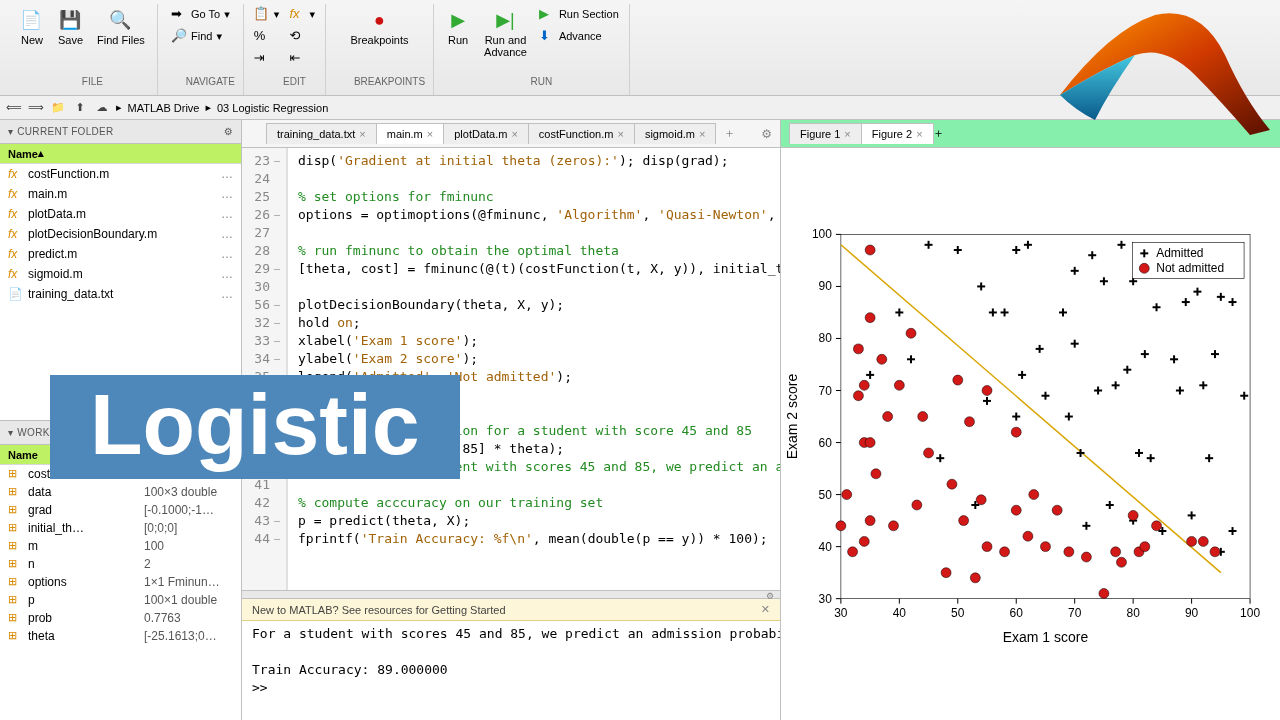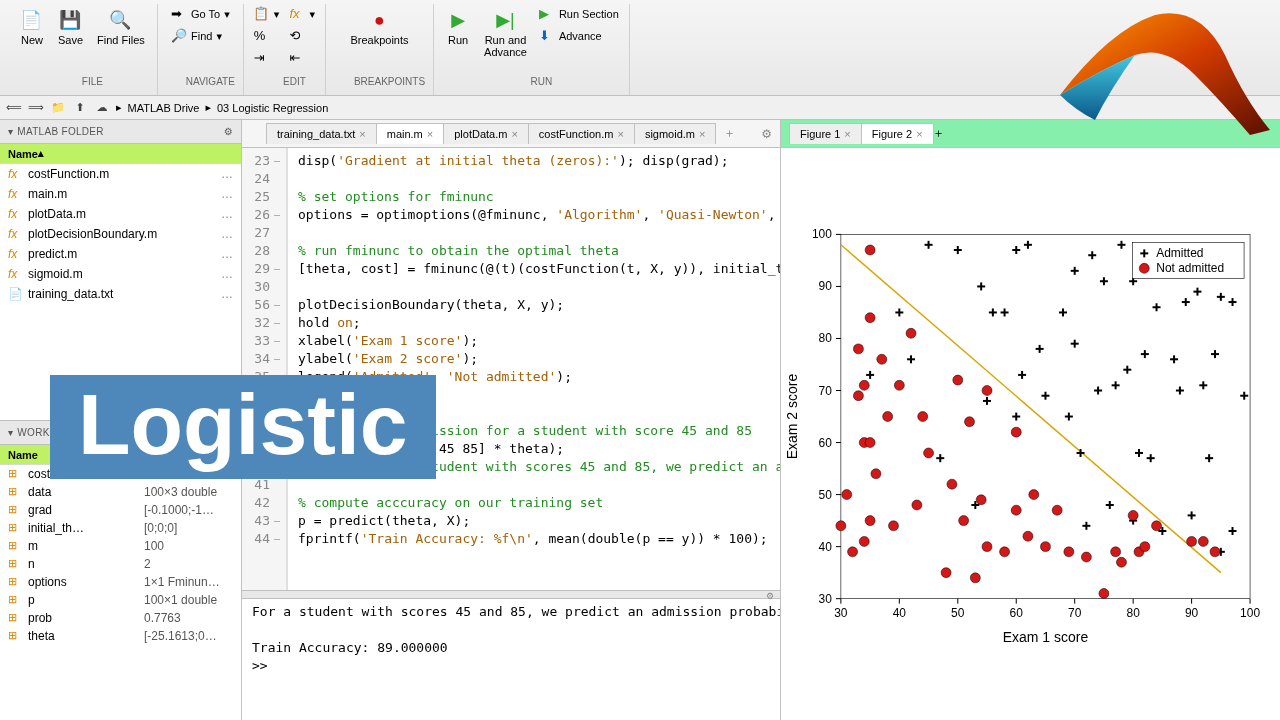--- a/index.html
+++ b/index.html
@@ -66,21 +66,21 @@
 .cmd-banner .xc { margin-left: auto; color: #888; cursor: pointer; }
 .cmd-body { flex: 1; padding: 4px 10px; font-family: Consolas, monospace; font-size: 13px; line-height: 18px; white-space: pre; }
 
 
 .rightcol { width: 500px; border-left: 1px solid #c0c0c0; display: flex; flex-direction: column; }
 .fig-tabs { height: 28px; background: #86efac; border-bottom: 1px solid #c0c0c0; display: flex; align-items: center; padding-left: 8px; }
 .fig-area { flex: 1; position: relative; background: #fff; }
 
 
 .overlay-banner { position: absolute; left: 50px; top: 375px; z-index: 60; pointer-events: none; }
-.overlay-banner .ob { background: #4e87b9; color: #fff; font-family: Arial, sans-serif; font-weight: 900; font-size: 86px; line-height: 1; padding: 6px 28px 12px; margin-bottom: 14px; display: inline-block; }
+.overlay-banner .ob { background: #4e87b9; color: #fff; font-family: Arial, sans-serif; font-weight: 900; font-size: 86px; line-height: 1; padding: 6px 40px 12px; margin-bottom: 14px; display: inline-block; }
 
 
 .logo-ov { position: absolute; top: 0; right: 0; z-index: 50; pointer-events: none; }
 
 svg.chart { width: 100%; height: 100%; }
 </style>
 </head>
 <body>
 
 <div class="ribbon">
@@ -178,21 +178,21 @@
   <span>MATLAB Drive</span>
   <span>▸</span>
   <span>03 Logistic Regression</span>
 </div>
 
 <div class="main">
 
   <div class="leftcol">
     <div class="panel-hdr">
       <span>▾</span>
-      <span>MATLAB FOLDER</span>
+      <span>CURRENT FOLDER</span>
       <span class="spacer"></span>
       <span>⚙</span>
     </div>
     <div class="col-hdr"><span>Name</span> ▴</div>
     <div class="file-list" id="file-list">
         <div class="file-row">
           <span class="file-icon" style="color:#d88a00;font-style:italic">fx</span>
           <span>costFunction.m</span>
           <span class="dots">…</span>
         </div>
@@ -408,20 +408,24 @@
           <div class="gline">
             <span class="num">44</span>
             <span class="dash">–</span>
           </div>
         </div>
       <div class="code" id="code"><div class="ln">disp(<span class="s">'Gradient at initial theta (zeros):'</span>); disp(grad);</div><div class="ln"></div><div class="ln"><span class="c">% set options for fminunc</span></div><div class="ln">options = optimoptions(@fminunc, <span class="s">'Algorithm'</span>, <span class="s">'Quasi-Newton'</span>, </div><div class="ln"></div><div class="ln"><span class="c">% run fminunc to obtain the optimal theta</span></div><div class="ln">[theta, cost] = fminunc(@(t)(costFunction(t, X, y)), initial_theta</div><div class="ln"></div><div class="ln">plotDecisionBoundary(theta, X, y);</div><div class="ln">hold <span class="s">on</span>;</div><div class="ln">xlabel(<span class="s">'Exam 1 score'</span>);</div><div class="ln">ylabel(<span class="s">'Exam 2 score'</span>);</div><div class="ln">legend(<span class="s">'Admitted'</span>, <span class="s">'Not admitted'</span>);</div><div class="ln">hold <span class="s">off</span>;</div><div class="ln"></div><div class="ln"><span class="c">% predict the admission for a student with score 45 and 85</span></div><div class="ln">prob = sigmoid([1 45 85] * theta);</div><div class="ln"><span class="c">%fprintf('For a student with scores 45 and 85, we predict an admis</span></div><div class="ln"></div><div class="ln"><span class="c">% compute acccuracy on our training set</span></div><div class="ln">p = predict(theta, X);</div><div class="ln">fprintf(<span class="s">'Train Accuracy: %f\n'</span>, mean(double(p == y)) * 100);</div></div>
 
     </div>
     <div class="cmdwin">
       <div style="height:8px;background:#e8e8e8;border-bottom:1px solid #c0c0c0;text-align:right;padding-right:6px;font-size:9px;color:#888">⚙</div>
+      <div class="cmd-banner">
+        <span>New to MATLAB? See resources for Getting Started</span>
+          <span class="xc">✕</span>
+      </div>
       <div class="cmd-body" id="cmd-body">For a student with scores 45 and 85, we predict an admission probability of 0.776291
 
 Train Accuracy: 89.000000
 &gt;&gt; </div>
     </div>
   </div>
 
   <div class="rightcol">
     <div class="fig-tabs" id="fig-tabs">
         <div class="tab">

